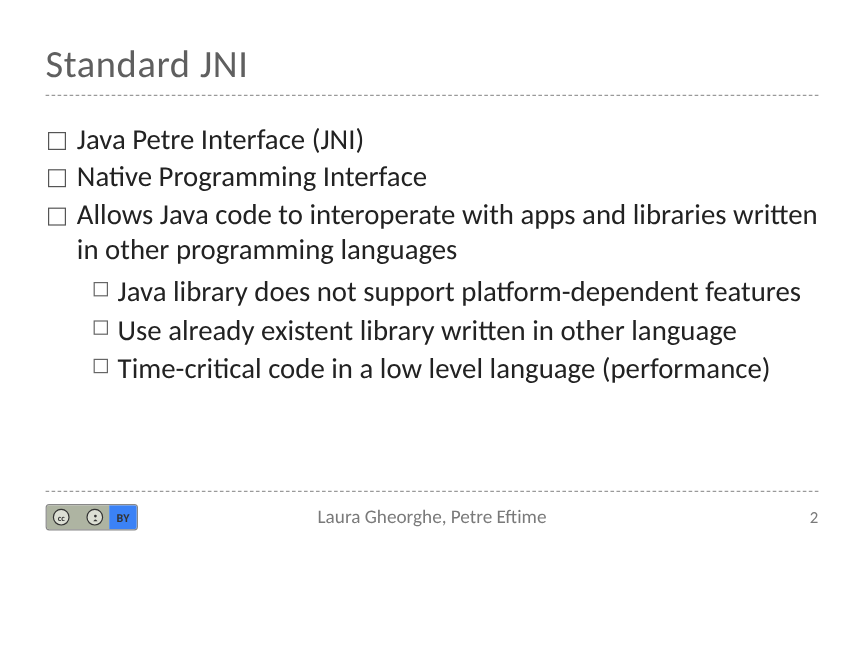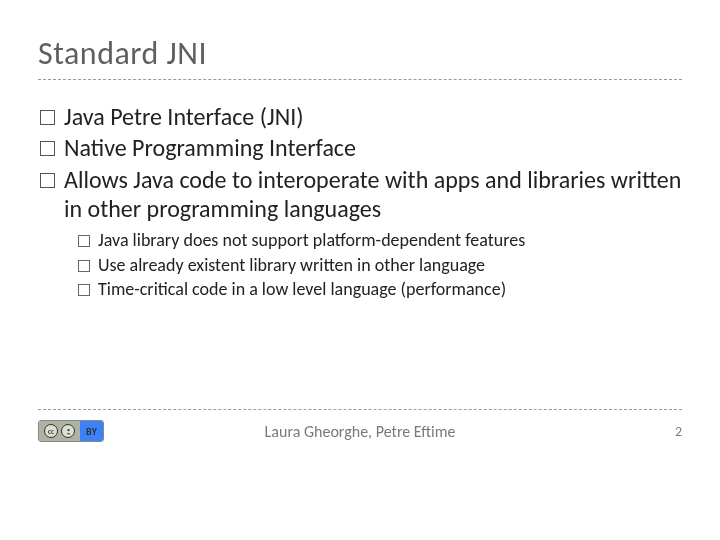--- a/index.html
+++ b/index.html
@@ -47,21 +47,21 @@
     width: 13px;
     height: 13px;
     border: 1.5px solid #555;
     margin: 8px 9px 0 0;
     flex: 0 0 auto;
   }
   .lvl1 .text { flex: 1; }
   .lvl2-wrap {
     margin: 6px 0 0 0;
     padding-left: 40px;
-    font-size: 18px;
+    font-size: 24px;
     line-height: 1.25;
   }
   .lvl2 {
     margin: 2px 0;
     display: flex;
     align-items: flex-start;
   }
   .lvl2 .bullet {
     display: inline-block;
     width: 10px;
@@ -98,21 +98,21 @@
     border-radius: 3px;
     overflow: hidden;
     height: 20px;
     background: #eee;
   }
   .cc-left {
     background: #aeb4a2;
     padding: 0 5px;
     display: inline-flex;
     align-items: center;
-    gap: 3px;
+    gap: 14px;
     height: 100%;
   }
   .cc-circ {
     width: 12px; height: 12px;
     border: 1.3px solid #333;
     border-radius: 50%;
     display: inline-flex;
     align-items: center;
     justify-content: center;
     font-size: 7px;

